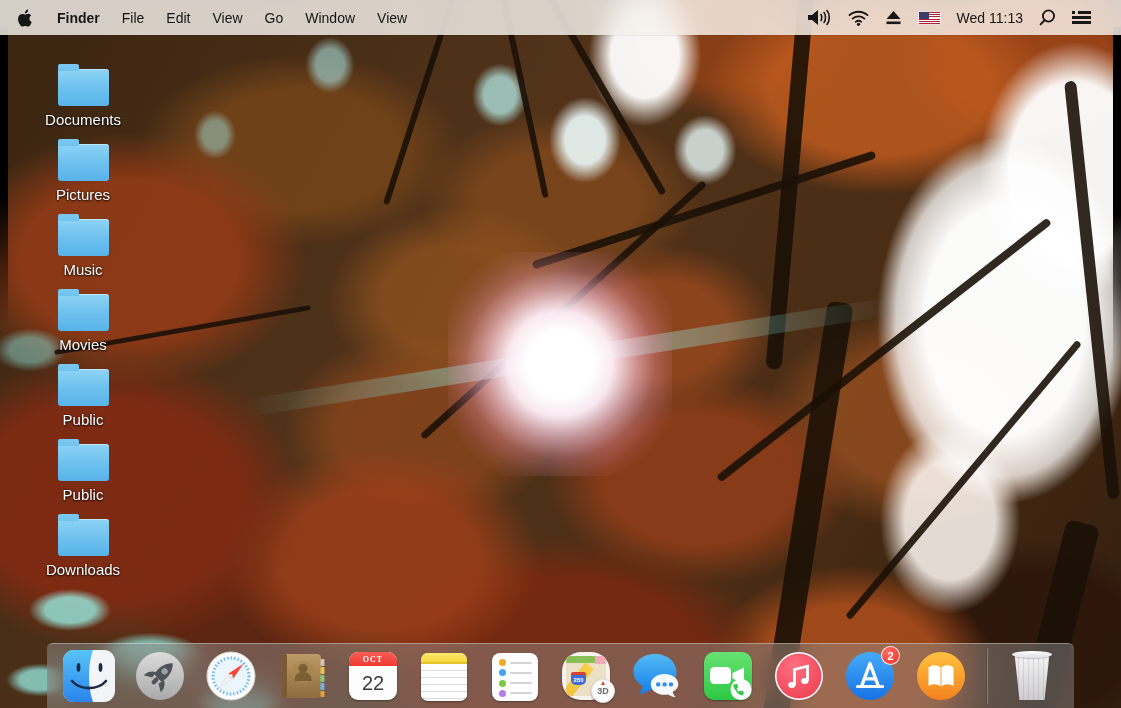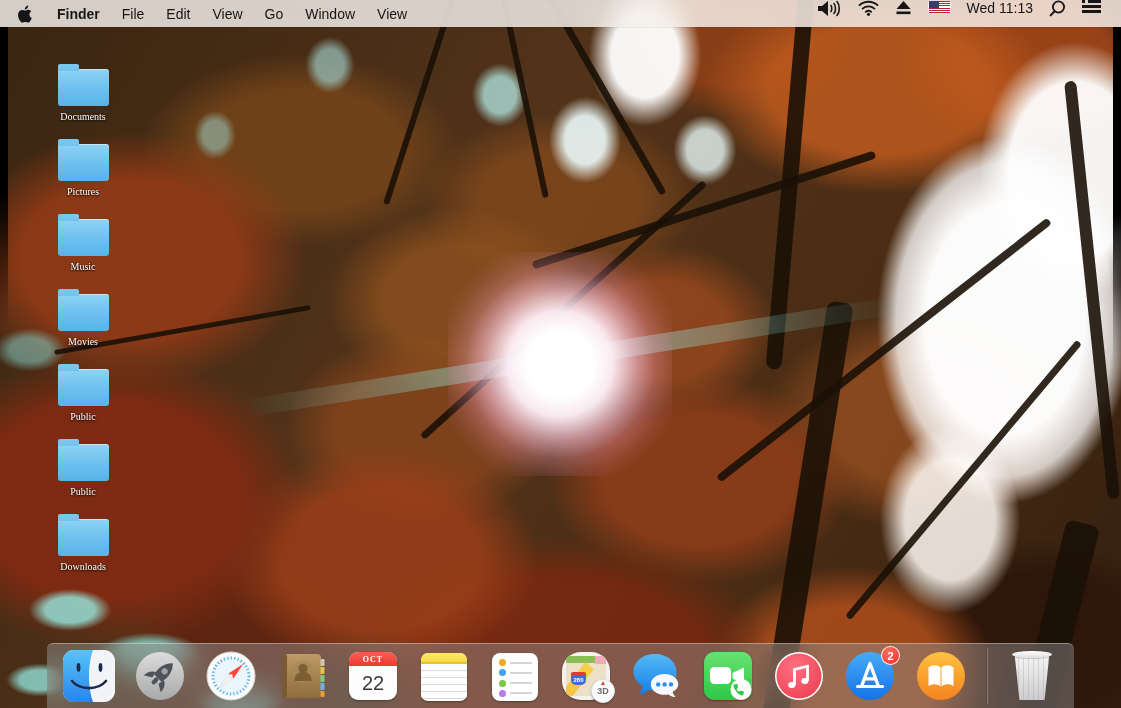--- a/index.html
+++ b/index.html
@@ -63,51 +63,51 @@
     background:linear-gradient(90deg, rgba(140,230,225,0) 0%, rgba(140,230,225,0.38) 30%, rgba(170,240,235,0.5) 50%, rgba(140,230,225,0.32) 72%, rgba(140,230,225,0) 100%); }
   .sun { position:absolute; left:448px; top:252px; width:224px; height:224px;
     background:radial-gradient(circle, #ffffff 0 21%, rgba(255,240,248,0.96) 33%,
       rgba(250,195,218,0.62) 48%, rgba(238,152,185,0.32) 60%,
       rgba(205,125,155,0.14) 71%, rgba(205,125,155,0) 80%); }
   .edge { position:absolute; width:8px; }
   .edge.left  { left:0; top:27px; height:300px; background:linear-gradient(to bottom,#000 0 55%, rgba(0,0,0,0)); }
   .edge.right { right:0; top:27px; height:340px; background:linear-gradient(to bottom,#000 0 55%, rgba(0,0,0,0)); }
 
   
-  .menubar { position:absolute; left:0; top:0; width:1121px; height:27px; z-index:40;
+  .menubar { position:absolute; left:0; top:0; width:1121px; height:35px; z-index:40;
     background:rgba(247,244,240,0.82); backdrop-filter:blur(18px) saturate(1.6);
     display:flex; align-items:center; justify-content:space-between;
     font-size:14px; color:#161616; box-shadow:0 0 1px rgba(0,0,0,0.35); }
   .mb-left { display:flex; align-items:center; height:100%; }
   .mb-item { padding:0 11px; height:27px; display:flex; align-items:center; cursor:default; }
   .mb-item.apple { padding:0 14px 0 17px; }
   .mb-item.app-title { font-weight:bold; }
-  .mb-right { display:flex; align-items:flex-start; height:100%; gap:16px; padding-right:20px; }
+  .mb-right { display:flex; align-items:center; height:100%; gap:16px; padding-right:30px; }
   .st-icon { display:flex; align-items:center; }
   .clock { font-size:14px; }
   .flag { position:relative; width:23px; height:14px; border:1px solid rgba(250,250,250,0.85);
     background:repeating-linear-gradient(to bottom, #b22234 0 1.1px, #fff 1.1px 2.2px); }
   .flag .canton { position:absolute; left:0; top:0; width:10px; height:7px; background:#3c3b6e;
     background-image:radial-gradient(circle 0.6px, #fff 55%, rgba(255,255,255,0) 60%);
     background-size:2.5px 1.8px; }
   .nc-icon { width:19px; height:13px; display:flex; flex-direction:column; justify-content:space-between; }
   .nc-row { display:flex; align-items:center; gap:3px; }
   .nc-dot { width:3px; height:3px; background:#161616; }
   .nc-bar { height:3px; background:#161616; flex:1; }
 
   
   .desktop-icons { position:absolute; left:44px; top:57px; width:78px; z-index:10; }
   .desk-item { width:78px; height:75px; display:flex; flex-direction:column; align-items:center; }
   .folder { position:relative; width:51px; height:37px; margin-top:12px; border-radius:3px;
     background:linear-gradient(180deg,#8ed3f5 0%, #6cc0ee 55%, #58b3e9 100%);
     box-shadow:inset 0 1px 0 rgba(255,255,255,0.45); }
   .folder::before { content:""; position:absolute; top:-5px; left:0; width:21px; height:7px;
     background:linear-gradient(180deg,#79c8f1,#71c3ef); border-radius:2px 2px 0 0; }
-  .flabel { margin-top:5px; font-size:10px; color:#fff;
-    text-shadow:0 1px 2px rgba(0,0,0,0.85), 0 0 2px rgba(0,0,0,0.6);font-family:Liberation Serif, serif; }
+  .flabel { margin-top:5px; font-size:15px; color:#fff;
+    text-shadow:0 1px 2px rgba(0,0,0,0.85), 0 0 2px rgba(0,0,0,0.6); }
 
   
   .dock { position:absolute; left:47px; bottom:0; width:1027px; height:65px; z-index:50;
     background:rgba(150,148,148,0.45); backdrop-filter:blur(14px);
     border-radius:6px 6px 0 0; border-top:1px solid rgba(255,255,255,0.35);
     display:flex; align-items:center; justify-content:center; gap:19px; padding:0 14px; }
   .dock-item { width:52px; height:52px; position:relative; flex:0 0 auto; }
   .dock-sep { width:1px; height:56px; background:rgba(60,60,60,0.45);
     box-shadow:1px 0 0 rgba(255,255,255,0.25); flex:0 0 auto; }
 

